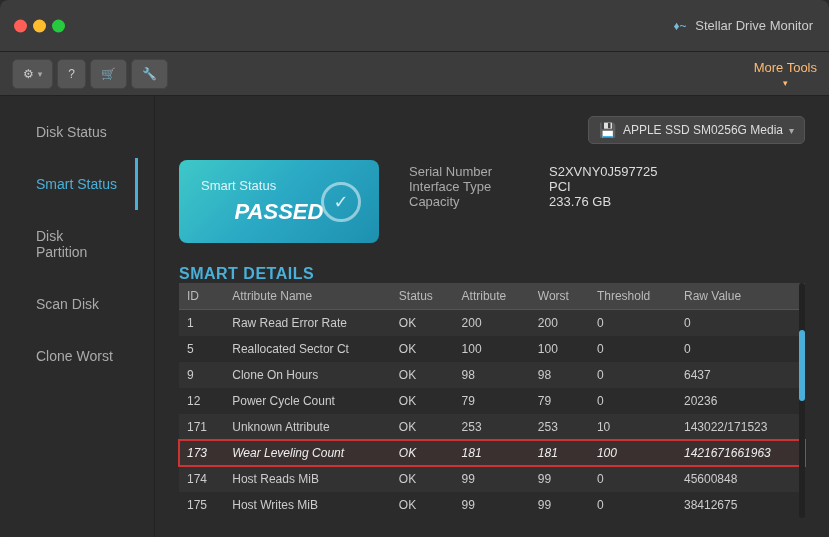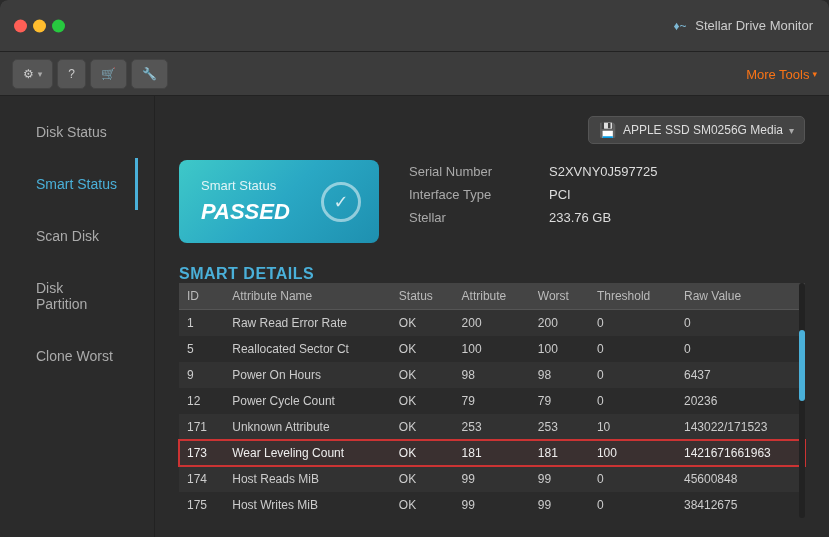--- a/index.html
+++ b/index.html
@@ -78,26 +78,27 @@
     .toolbar-btn .btn-arrow {
       font-size: 9px;
       color: #aaa;
     }
 
     .more-tools {
       position: absolute;
       right: 12px;
       top: 50%;
       transform: translateY(-50%);
-      color: #f97316;
+      color: #fdba74;
       font-size: 13px;
       cursor: pointer;
       display: flex;
       align-items: center;
       gap: 3px;
+      flex-direction: column;
     }
     .more-tools-arrow { font-size: 9px; }
 
     
     .main-layout {
       display: flex;
       height: calc(537px - 52px - 44px);
     }
 
     
@@ -187,41 +188,41 @@
     .smart-card-label {
       color: rgba(255,255,255,0.85);
       font-size: 13px;
       margin-bottom: 6px;
     }
     .smart-card-status {
       color: #fff;
       font-size: 22px;
       font-weight: 700;
       font-style: italic;
+      text-align: center;
     }
     .smart-card-check {
       position: absolute;
       right: 18px;
       top: 50%;
       transform: translateY(-50%);
       width: 40px;
       height: 40px;
       border: 3px solid rgba(255,255,255,0.5);
       border-radius: 50%;
       display: flex;
       align-items: center;
       justify-content: center;
       color: rgba(255,255,255,0.8);
       font-size: 18px;
     }
 
     .disk-info {
       display: flex;
       flex-direction: column;
-      gap: 8px;
       padding-top: 4px;
     }
     .info-row {
       display: flex;
       gap: 20px;
       align-items: center;
     }
     .info-label {
       color: #aaa;
       font-size: 13px;
@@ -269,20 +270,21 @@
     }
     .smart-table tbody tr.highlighted {
       background: #3a3030;
       outline: 2px solid #cc3333;
       outline-offset: -1px;
       position: relative;
     }
     .smart-table tbody tr.highlighted td {
       color: #eee;
       font-weight: 500;
+      font-style: italic;
     }
     .smart-table tbody td {
       padding: 6px 8px;
     }
 
     .table-container {
       position: relative;
     }
     .scrollbar-track {
       position: absolute;
@@ -340,24 +342,24 @@
 <div class="main-layout">
 
   <div class="sidebar">
     <div class="sidebar-item">
       <span>Disk Status</span>
     </div>
     <div class="sidebar-item active">
       <span>Smart Status</span>
     </div>
     <div class="sidebar-item">
+      <span>Disk Partition</span>
+    </div>
+    <div class="sidebar-item">
       <span>Scan Disk</span>
-    </div>
-    <div class="sidebar-item">
-      <span>Disk Partition</span>
     </div>
     <div class="sidebar-item">
       <span>Clone Worst</span>
     </div>
   </div>
 
   <div class="content">
 
     <div class="disk-selector-row">
       <div class="disk-selector">
@@ -380,21 +382,21 @@
       <div class="disk-info">
         <div class="info-row">
           <span class="info-label">Serial Number</span>
           <span class="info-value">S2XVNY0J597725</span>
         </div>
         <div class="info-row">
           <span class="info-label">Interface Type</span>
           <span class="info-value">PCI</span>
         </div>
         <div class="info-row">
-          <span class="info-label">Stellar</span>
+          <span class="info-label">Capacity</span>
           <span class="info-value">233.76 GB</span>
         </div>
       </div>
     </div>
 
     <div class="smart-details-title">SMART DETAILS</div>
 
     <div class="table-container">
       <table class="smart-table">
         <thead>
@@ -422,21 +424,21 @@
               <td>5</td>
               <td>Reallocated Sector Ct</td>
               <td>OK</td>
               <td>100</td>
               <td>100</td>
               <td>0</td>
               <td>0</td>
             </tr>
             <tr>
               <td>9</td>
-              <td>Power On Hours</td>
+              <td>Clone On Hours</td>
               <td>OK</td>
               <td>98</td>
               <td>98</td>
               <td>0</td>
               <td>6437</td>
             </tr>
             <tr>
               <td>12</td>
               <td>Power Cycle Count</td>
               <td>OK</td>

